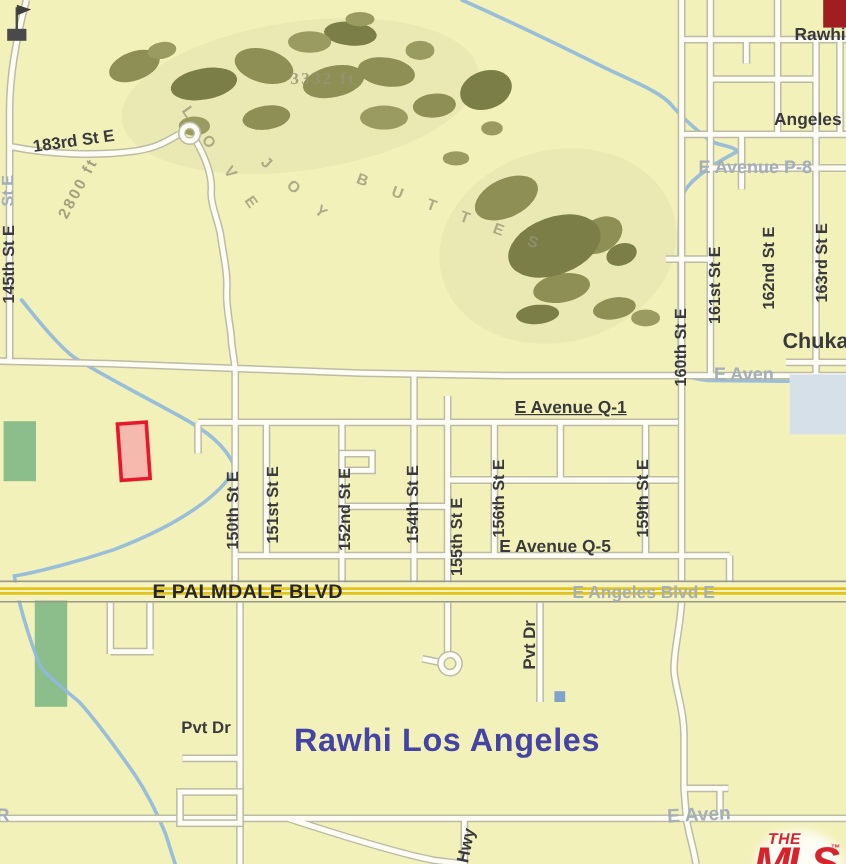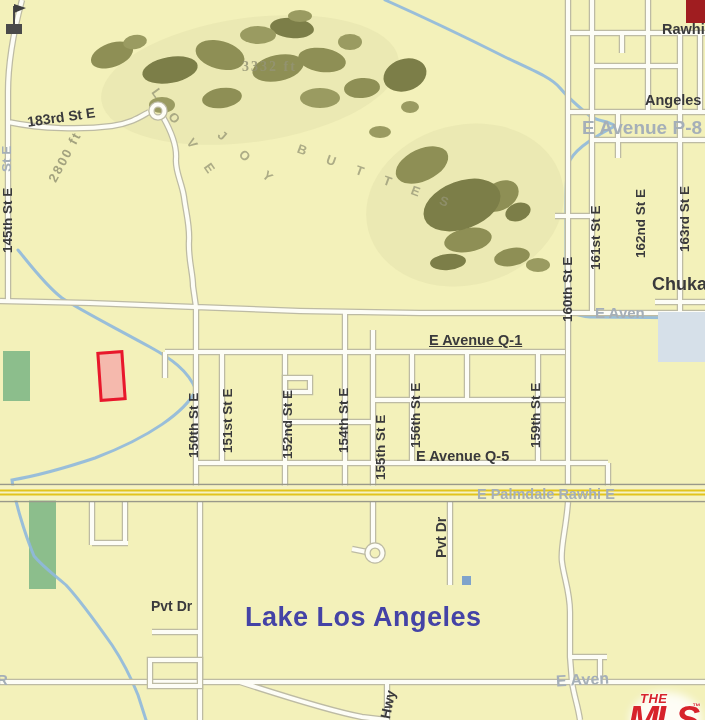--- a/index.html
+++ b/index.html
@@ -157,43 +157,44 @@
   <div class="lbl butte" style="left:300px;top:142px;transform:rotate(20deg);">B U T T E S</div>
   <div class="lbl terrain" style="left:242px;top:60px;font-size:14px;font-family:Liberation Serif, serif;">3332 ft</div>
   <div class="lbl terrain vlbl" style="left:46px;top:178px;transform:rotate(-62deg);font-size:13px;">2800 ft</div>
 
   <div class="lbl" style="left:27px;top:110px;font-size:14px;transform:rotate(-8deg);">183rd St E</div>
   <div class="lbl vlbl" style="left:1px;top:253px;">145th St E</div>
   <div class="lbl vlbl ghost" style="left:0px;top:172px;">St E</div>
 
   <div class="lbl" style="left:662px;top:22px;font-size:14.5px;text-align:right;">Rawhi</div>
   <div class="lbl" style="left:645px;top:93px;font-size:14.5px;">Angeles</div>
-  <div class="lbl ghost" style="left:582px;top:118px;font-size:19px;">E Avenue P-8</div>
+  <div class="lbl ghost" style="left:582px;top:132px;font-size:15px;">E Avenue P-8</div>
   <div class="lbl" style="left:652px;top:275px;font-size:18px;">Chuka A</div>
   <div class="lbl ghost" style="left:595px;top:305px;font-size:15px;">E Aven</div>
   <div class="lbl vlbl" style="left:561px;top:322px;">160th St E</div>
   <div class="lbl vlbl" style="left:589px;top:270px;">161st St E</div>
   <div class="lbl vlbl" style="left:634px;top:258px;">162nd St E</div>
   <div class="lbl vlbl" style="left:678px;top:252px;">163rd St E</div>
 
   <div class="lbl" style="left:429px;top:333px;font-size:14.5px;text-decoration:underline;">E Avenue Q-1</div>
   <div class="lbl" style="left:416px;top:449px;font-size:14.5px;">E Avenue Q-5</div>
   <div class="lbl vlbl" style="left:187px;top:458px;">150th St E</div>
   <div class="lbl vlbl" style="left:221px;top:453px;">151st St E</div>
   <div class="lbl vlbl" style="left:281px;top:459px;">152nd St E</div>
   <div class="lbl vlbl" style="left:337px;top:453px;">154th St E</div>
   <div class="lbl vlbl" style="left:374px;top:480px;">155th St E</div>
   <div class="lbl vlbl" style="left:409px;top:448px;">156th St E</div>
   <div class="lbl vlbl" style="left:529px;top:448px;">159th St E</div>
 
-  <div class="lbl ghost" style="left:477px;top:487px;font-size:14.5px;">E Palmdale Rawhi E</div>
+  <div class="lbl big-road-lbl" style="left:127px;top:485px;">E PALMDALE BLVD</div>
+  <div class="lbl ghost" style="left:477px;top:487px;font-size:14.5px;">E Angeles Blvd E</div>
 
   <div class="lbl" style="left:151px;top:599px;font-size:14px;">Pvt Dr</div>
   <div class="lbl vlbl" style="left:434px;top:558px;font-size:14px;">Pvt Dr</div>
-  <div class="lbl city" style="left:245px;top:604px;">Lake Los Angeles</div>
+  <div class="lbl city" style="left:245px;top:604px;">Rawhi Los Angeles</div>
   <div class="lbl vlbl" style="left:378px;top:717px;transform:rotate(-78deg);font-size:14px;">Hwy</div>
   <div class="lbl ghost" style="left:556px;top:672px;font-size:16px;transform:rotate(-3deg);">E Aven</div>
   <div class="lbl ghost" style="left:-3px;top:672px;font-size:15px;">R</div>
 
   <div class="parcel"></div>
 
   <div class="red-partial"></div>
 
   <svg class="flag" width="26" height="38">
     <line x1="14" y1="6" x2="14" y2="26" stroke="#4a4a4a" stroke-width="2"></line>

